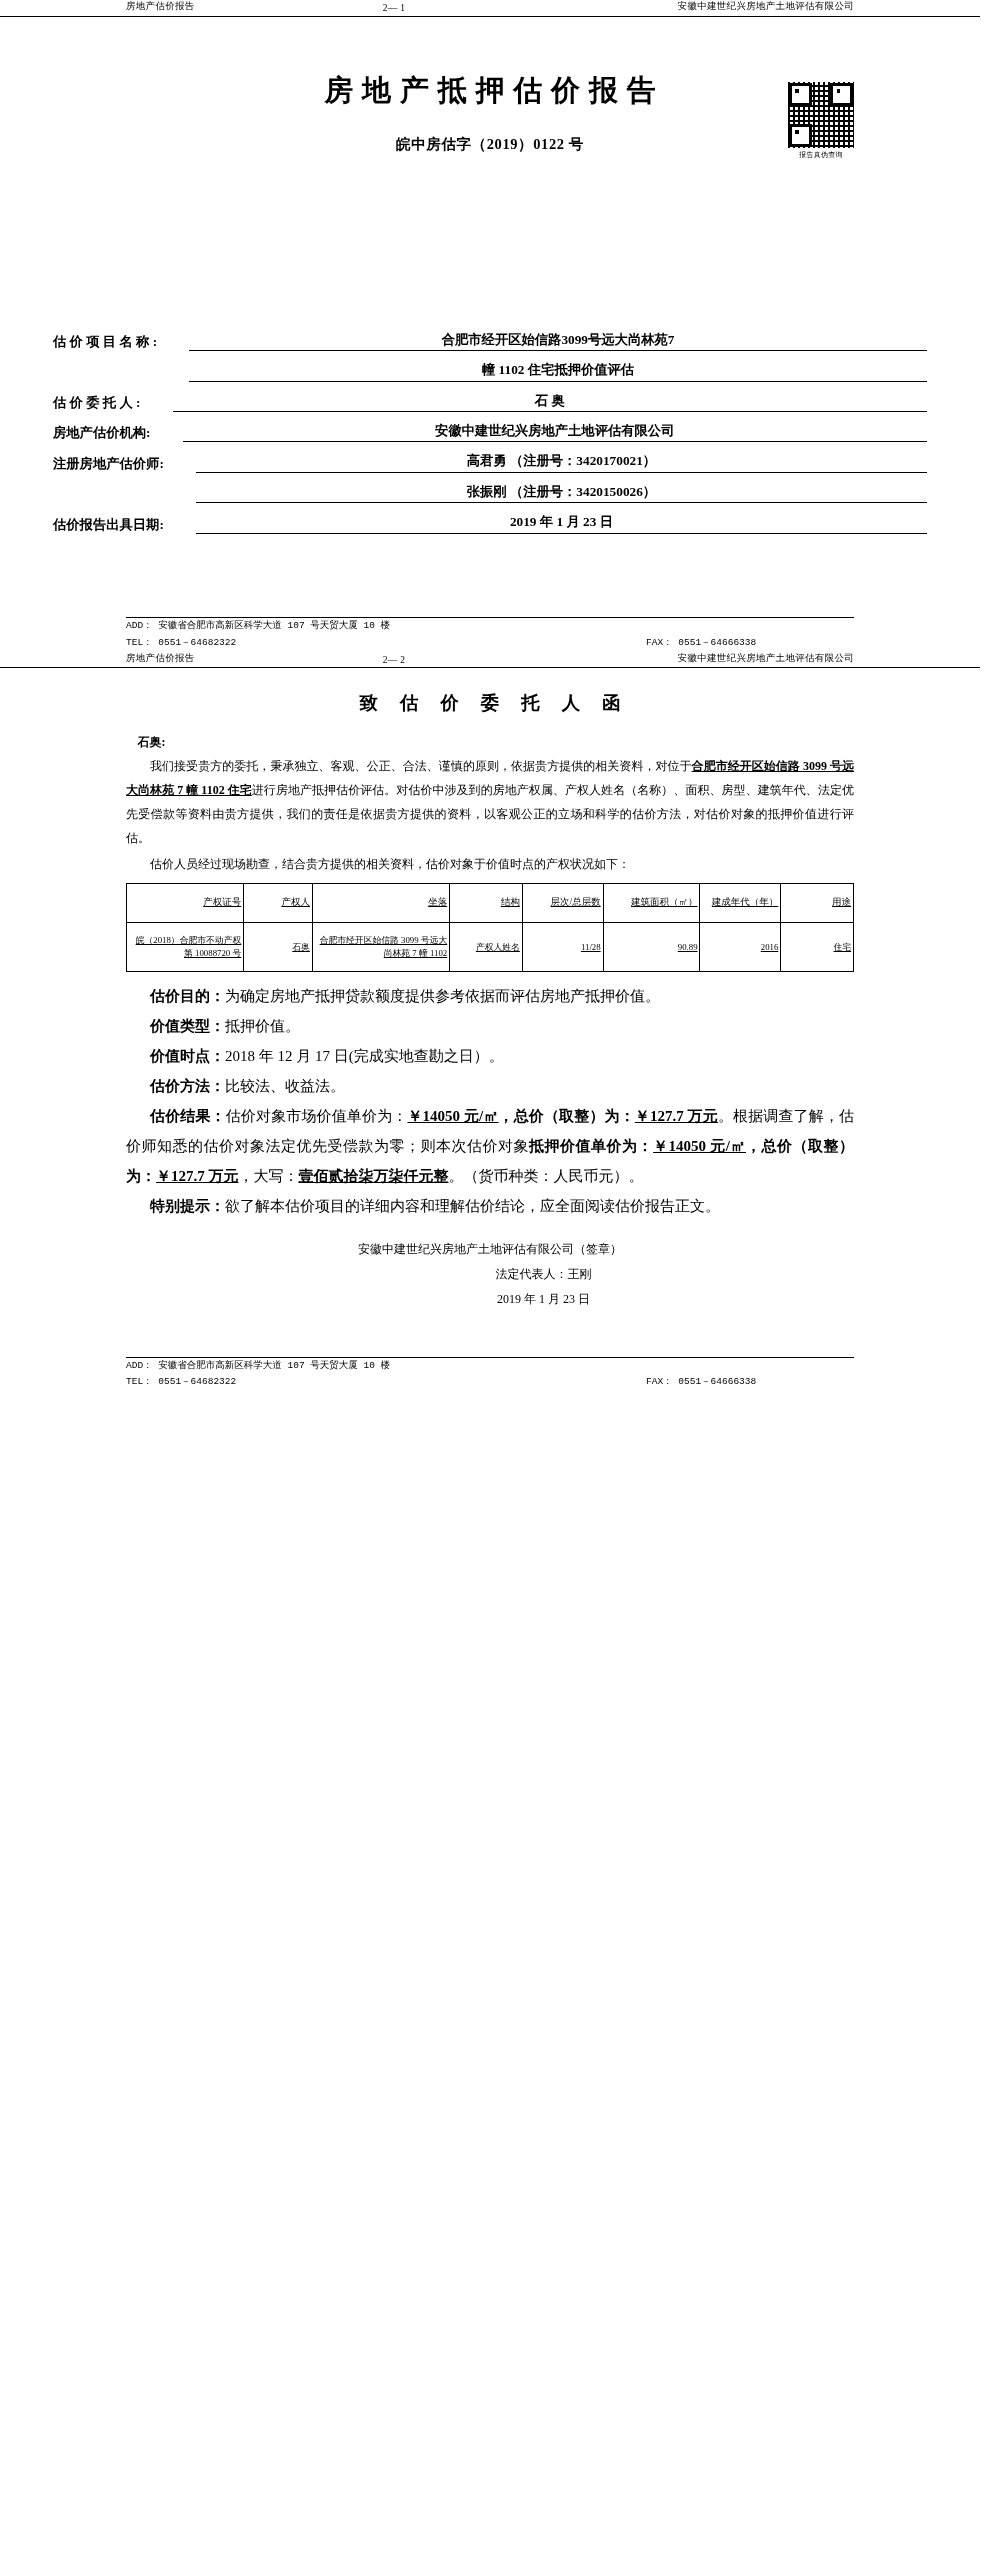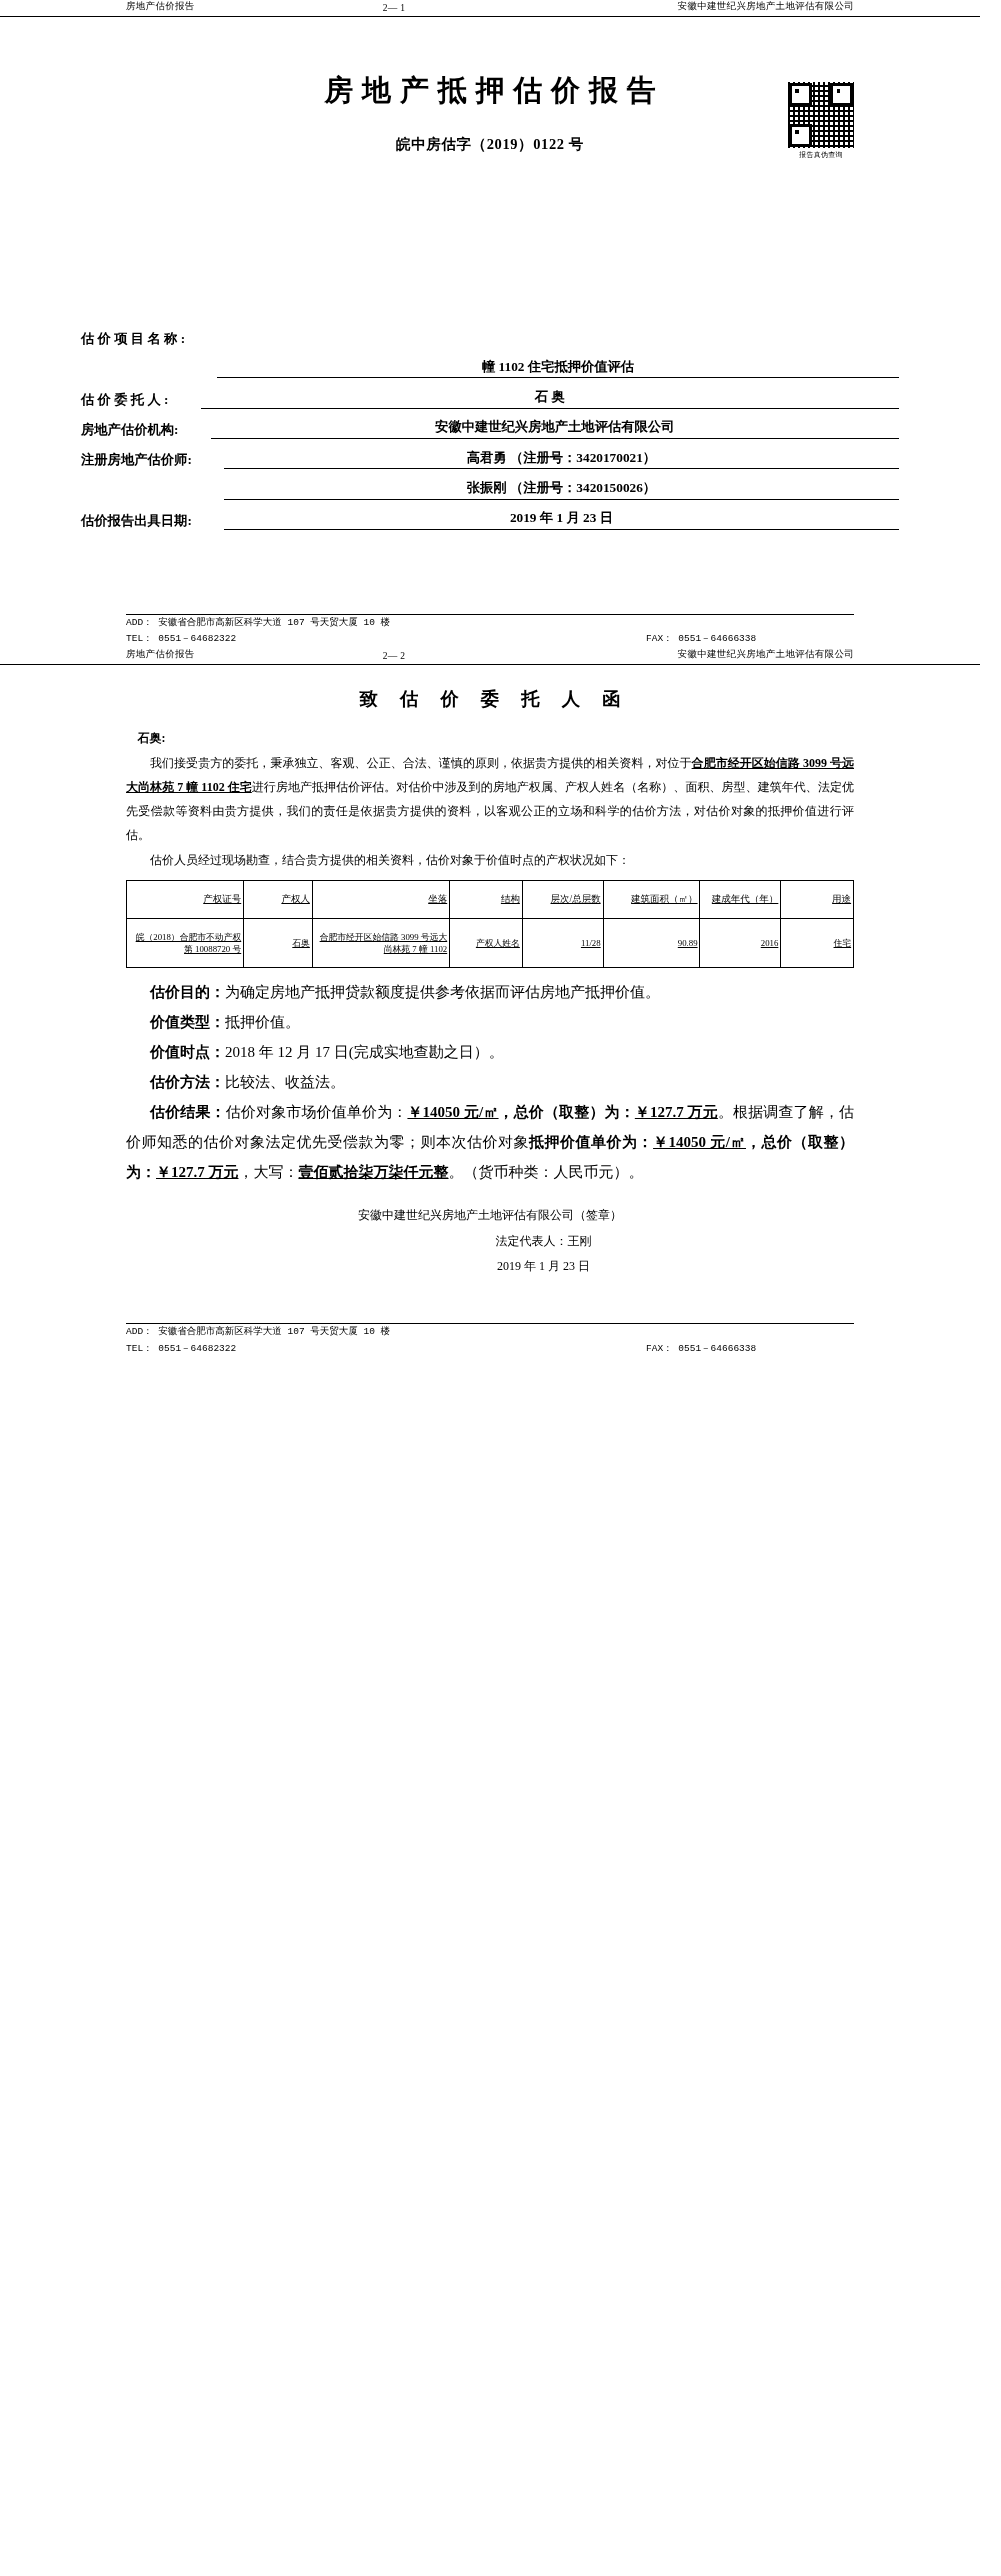--- a/index.html
+++ b/index.html
@@ -33,21 +33,21 @@
   .run-foot {
     padding: 0 126px;
     font-size: 9.5px;
     line-height: 1.75;
     font-family: "Liberation Mono", "DejaVu Sans Mono", monospace;
   }
   .foot-rule { margin: 0 126px; border-top: 0.6px solid #000; }
 
   
   .cover {
-    padding: 0 81px;
+    padding: 0 53px;
     position: relative;
   }
   .qr-wrap {
     position: absolute;
     right: 126px;
     top: 11.4px;
     width: 66px;
     text-align: center;
   }
   .qr {
@@ -211,20 +211,21 @@
 
     <div class="cover-title">房地产抵押估价报告</div>
     <div class="cover-no">皖中房估字（2019）0122 号</div>
 
     <div class="cover-gap"></div>
 
     <div class="fields">
 
       <div class="frow">
         <span class="flabel">估 价 项 目 名 称 :</span>
+        <span class="fval">合肥市经开区始信路3099号远大尚林苑7</span>
       </div>
       <div class="frow cont">
         <span class="flabel">估 价 项 目 名 称 :</span>
         <span class="fval">幢 1102 住宅抵押价值评估</span>
       </div>
 
       <div class="frow">
         <span class="flabel">估 价 委 托 人 :</span>
         <span class="fval">石 奥</span>
       </div>
@@ -319,20 +320,21 @@
     </table>
 
     <div class="klist">
       <p class="kline"><span class="k">估价目的：</span><span>为确定房地产抵押贷款额度提供参考依据而评估房地产抵押价值。</span></p>
       <p class="kline"><span class="k">价值类型：</span><span>抵押价值。</span></p>
       <p class="kline"><span class="k">价值时点：</span><span>2018 年 12 月 17 日(完成实地查勘之日）。</span></p>
       <p class="kline"><span class="k">估价方法：</span><span>比较法、收益法。</span></p>
 
       <p class="kline"><span class="k">估价结果：</span><span>估价对象市场价值单价为：</span><span class="u">￥14050 元/㎡</span><span class="b">，总价（取整）为：</span><span class="u">￥127.7 万元</span><span>。根据调查了解，估价师知悉的估价对象法定优先受偿款为零；则本次估价对象</span><span class="b">抵押价值单价为：</span><span class="u">￥14050 元/㎡</span><span class="b">，总价（取整）为：</span><span class="u">￥127.7 万元</span><span>，大写：</span><span class="u">壹佰贰拾柒万柒仟元整</span><span>。（货币种类：人民币元）。</span></p>
 
+      <p class="kline"><span class="k">特别提示：</span><span>欲了解本估价项目的详细内容和理解估价结论，应全面阅读估价报告正文。</span></p>
     </div>
 
     <div class="sign-block">
       <div class="sign-1">安徽中建世纪兴房地产土地评估有限公司（签章）</div>
       <div class="sign-2">法定代表人：王刚</div>
       <div class="sign-3">2019 年 1 月 23 日</div>
     </div>
 
     <div class="letter-gap"></div>
   </div>

